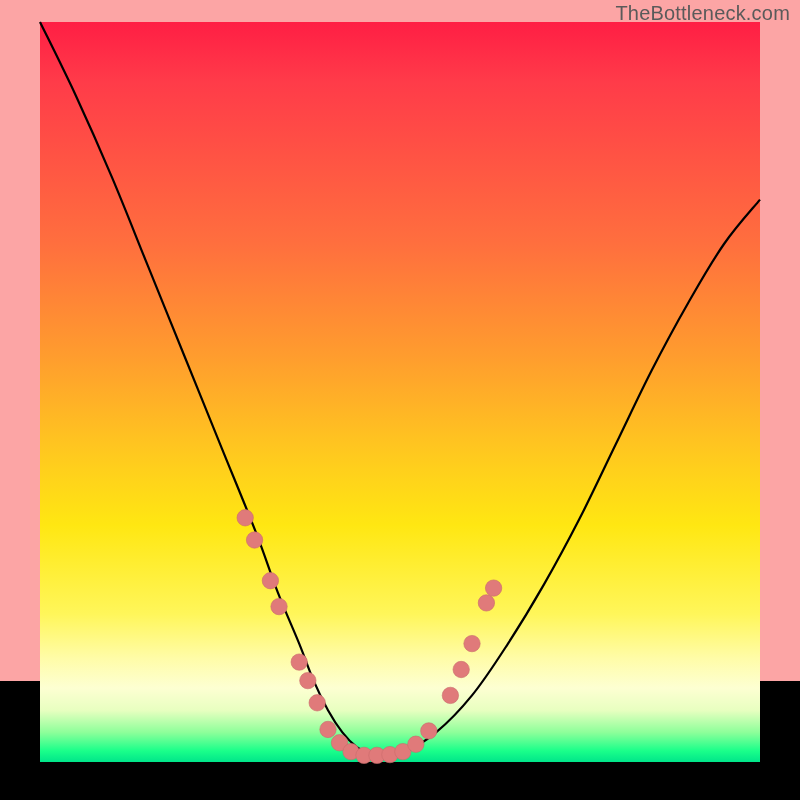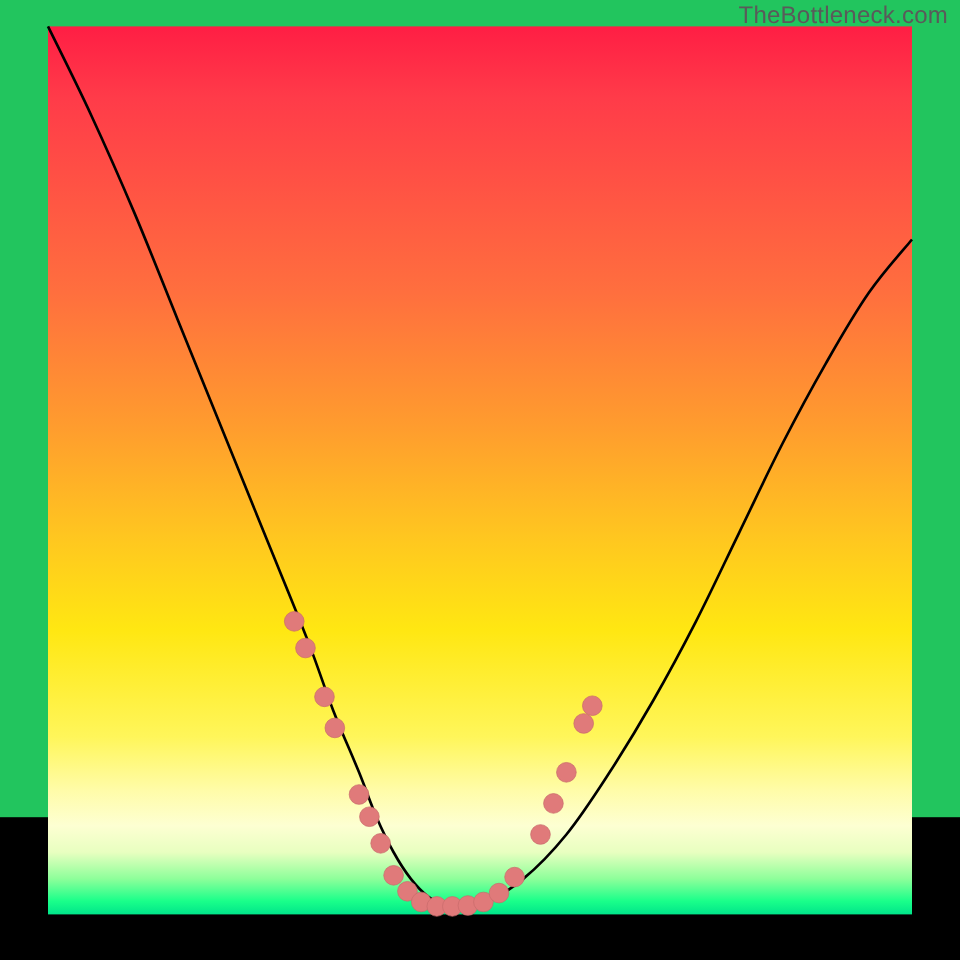--- a/index.html
+++ b/index.html
@@ -8,21 +8,21 @@
     width: 800px;
     height: 800px;
     background: #000;
     font-family: Arial, Helvetica, sans-serif;
     overflow: hidden;
   }
   .stage {
     position: relative;
     width: 800px;
     height: 681px;
-    background: #22c55e;
+    background: #fca5a5;
   }
   .plot-area {
     position: absolute;
     left: 40px;
     top: 22px;
     width: 720px;
     height: 740px;
     
     background: linear-gradient(
       to bottom,

